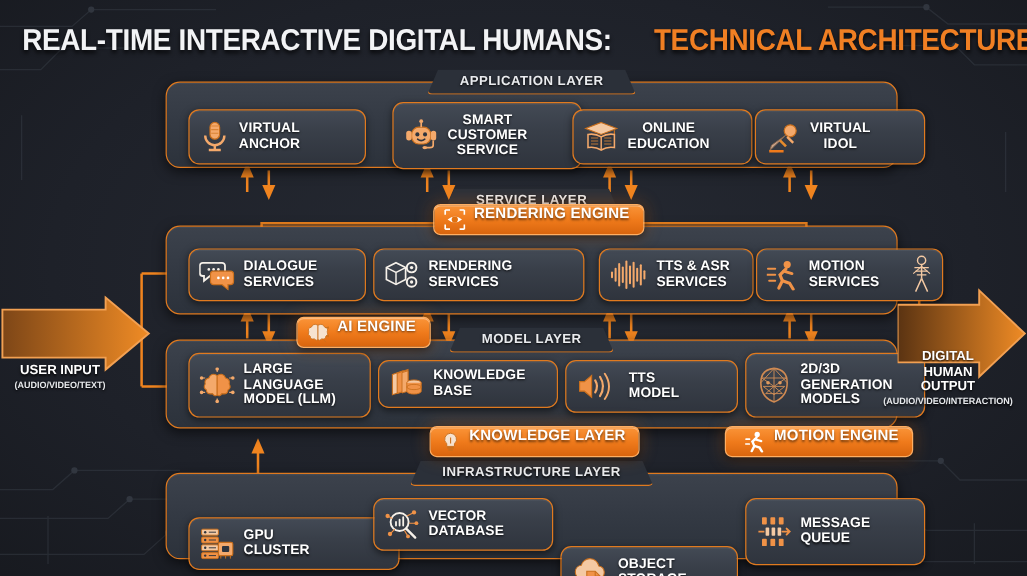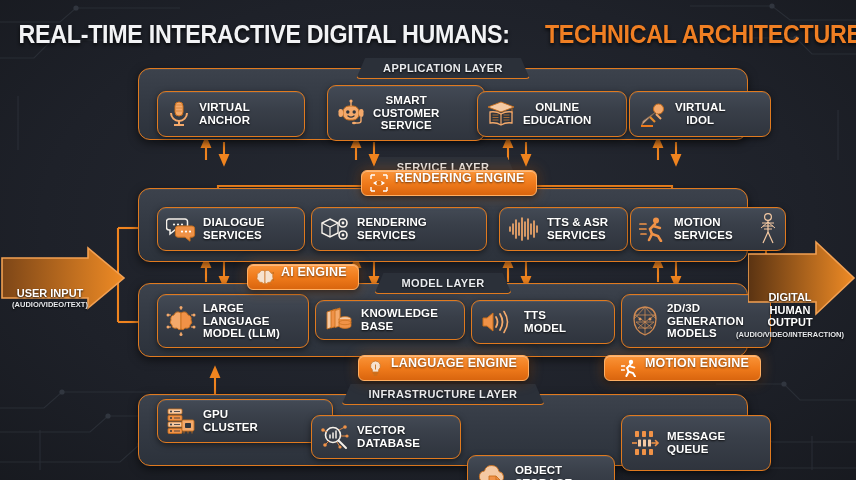--- a/index.html
+++ b/index.html
@@ -446,21 +446,21 @@
       </span>
       <span class="label" style="white-space:pre-line">2D/3D
 GENERATION
 MODELS</span>
     </div>
   </div>
 
   <div class="layer" style="left:138px; top:394px; width:610px; height:72px;">
     <div class="layer-title">INFRASTRUCTURE LAYER</div>
 
-    <div class="node" style="left:18px; top:4px; width:176px; height:44px;">
+    <div class="node" style="left:18px; top:36px; width:176px; height:44px;">
       <span class="ico">
         <svg width="30" height="28" viewBox="0 0 30 28">
           <rect x="2" y="2" width="14" height="5" rx="1" fill="#f4c9a3" stroke="#c96f1d" stroke-width=".8"></rect>
           <rect x="2" y="8.5" width="14" height="5" rx="1" fill="#f09247" stroke="#c96f1d" stroke-width=".8"></rect>
           <rect x="2" y="15" width="14" height="5" rx="1" fill="#f4c9a3" stroke="#c96f1d" stroke-width=".8"></rect>
           <rect x="2" y="21.5" width="14" height="5" rx="1" fill="#f09247" stroke="#c96f1d" stroke-width=".8"></rect>
           <g fill="#2f343d">
               <circle cx="5" cy="4.5" r="1"></circle>
               <circle cx="5" cy="11" r="1"></circle>
               <circle cx="5" cy="17.5" r="1"></circle>
@@ -574,21 +574,21 @@
 
   <div class="badge" style="left:358px; top:355px;">
     <span class="ico">
       <svg width="17" height="18" viewBox="0 0 17 18">
         <path d="M8.5 2 a5 5 0 0 1 3.2 8.8 V13 h-6.4 v-2.2 A5 5 0 0 1 8.5 2Z" fill="#f6e2cf" stroke="#c96f1d" stroke-width=".8"></path>
         <rect x="5.6" y="13.4" width="5.8" height="1.5" rx=".6" fill="#c96f1d"></rect>
         <rect x="6.4" y="15.3" width="4.2" height="1.4" rx=".6" fill="#c96f1d"></rect>
         <path d="M8.5 5.5 v5" stroke="#c96f1d" stroke-width=".9"></path>
       </svg>
     </span>
-    <span class="btxt">LANGUAGE ENGINE</span>
+    <span class="btxt">KNOWLEDGE LAYER</span>
   </div>
 
   <div class="badge" style="left:604px; top:355px;padding-left:16px;">
     <span class="ico">
       <svg width="17" height="18" viewBox="0 0 17 18">
         <circle cx="10" cy="3" r="2.2" fill="#fff"></circle>
         <path d="M9.5 5.6 L6 9 L7.6 12.6 L5.4 17" stroke="#fff" stroke-width="2" fill="none" stroke-linecap="round"></path>
         <path d="M7.6 12.6 L12 14 L14 17.4" stroke="#fff" stroke-width="2" fill="none" stroke-linecap="round"></path>
         <path d="M8 7 L13.4 8.6" stroke="#fff" stroke-width="1.8" stroke-linecap="round"></path>
         <path d="M0.6 7 h3 M0 11 h3.4" stroke="#fff" stroke-width="1.4" stroke-linecap="round"></path>
@@ -599,21 +599,21 @@
 
   <svg style="position:absolute; left:0; top:246px;" width="130" height="64">
     <defs>
       <linearGradient id="gin" x1="0" y1="0" x2="1" y2="0">
         <stop offset="0" stop-color="#7d4617"></stop>
         <stop offset="1" stop-color="#ef8b25"></stop>
       </linearGradient>
     </defs>
     <path d="M2 12 H88 V2 L124 32 L88 62 V52 H2 Z" fill="url(#gin)" stroke="#f2a052" stroke-width="1.6"></path>
   </svg>
-  <div class="io" style="left:6px; top:236px; width:88px; height:52px;">
+  <div class="io" style="left:6px; top:252px; width:88px; height:52px;">
     <div class="big">USER INPUT</div>
     <div class="small">(AUDIO/VIDEO/TEXT)</div>
   </div>
 
   <svg style="position:absolute; left:748px; top:240px;" width="108" height="76">
     <defs>
       <linearGradient id="gout" x1="0" y1="0" x2="1" y2="0">
         <stop offset="0" stop-color="#5a3312"></stop>
         <stop offset="1" stop-color="#ef8b25"></stop>
       </linearGradient>

